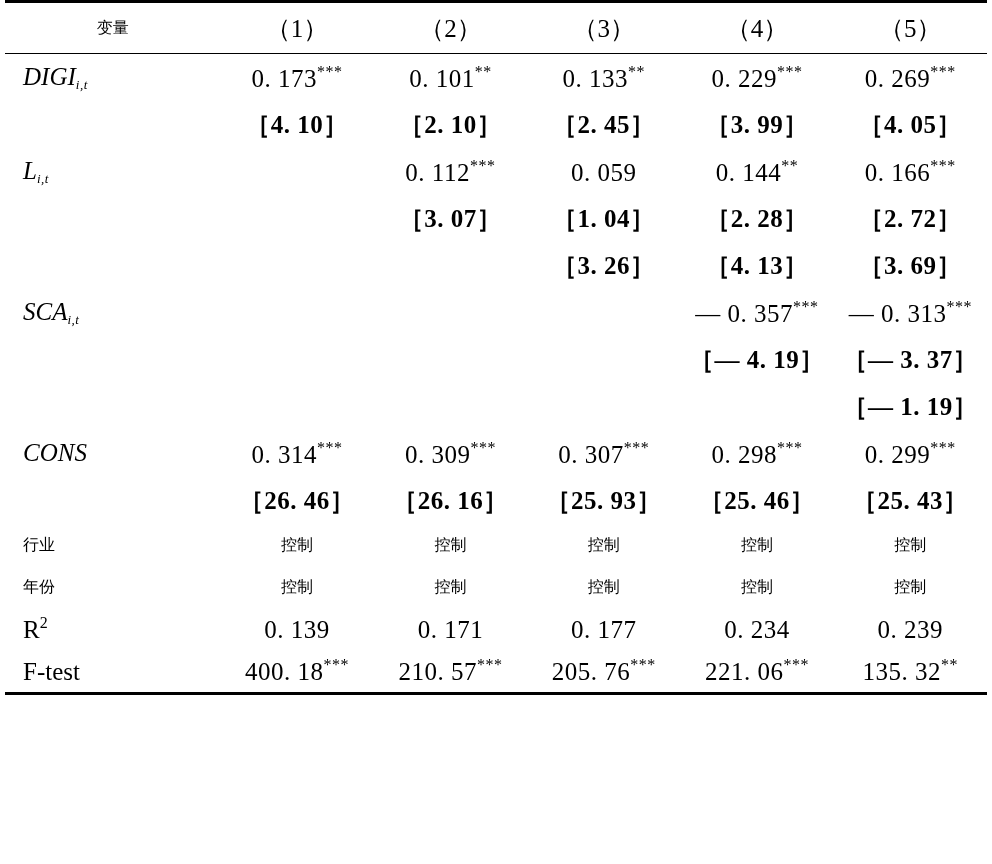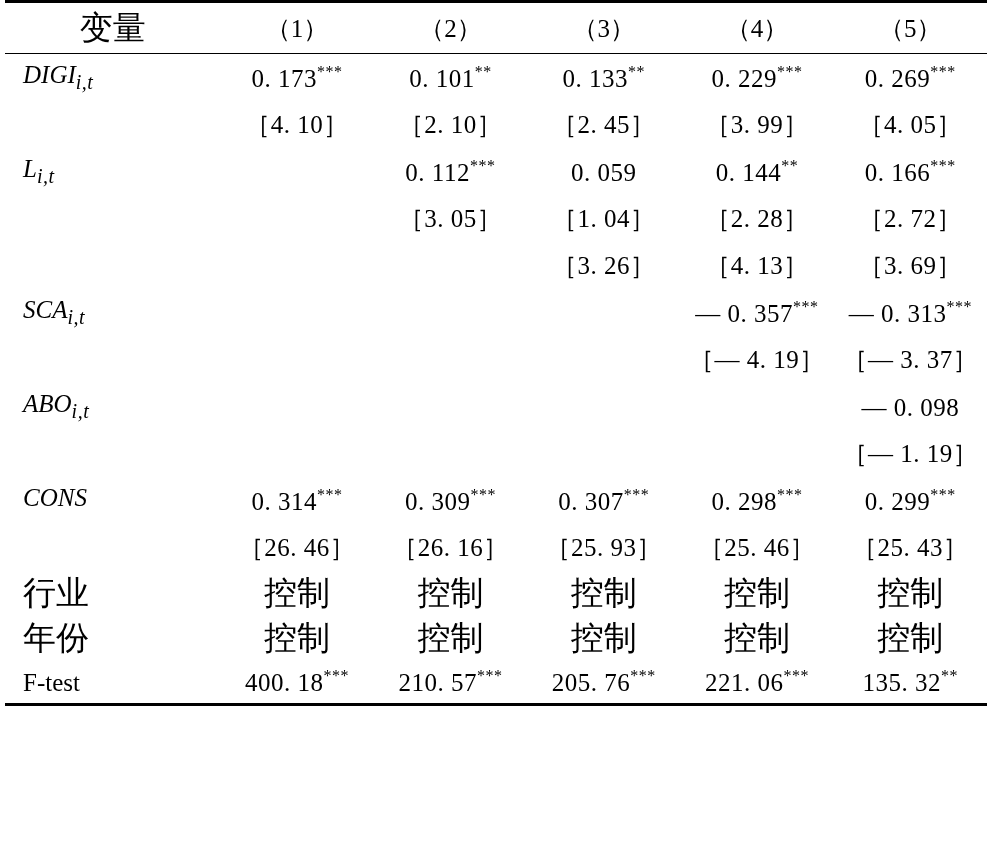--- a/index.html
+++ b/index.html
@@ -48,21 +48,21 @@
     text-align: left;
     padding-left: 18px;
     font-style: italic;
     font-family: "Liberation Serif", serif;
     white-space: nowrap;
   }
   td.varname.upright {
     font-style: normal;
   }
   .sub {
-    font-size: 20px;
+    font-size: 13px;
     vertical-align: -0.28em;
     font-style: italic;
     letter-spacing: 0.5px;
   }
   .sup {
     font-size: 16px;
     vertical-align: 0.62em;
     font-style: normal;
     letter-spacing: 0.5px;
   }
@@ -70,29 +70,29 @@
     font-size: 16px;
     vertical-align: 0.62em;
     letter-spacing: 0.5px;
   }
   .hdr {
     font-size: 25px;
     letter-spacing: 0px;
   }
   .cnfont {
     font-family: "DejaVu Sans", sans-serif;
-    font-size: 33px;
+    font-size: 16px;
   }
   tr.coefrow td { height: 47px; }
   tr.trow td { height: 47px; }
   tr.headrow td { height: 50px; }
   tr.ctlrow td { height: 42px; }
   tr.statrow td { height: 42px; }
   .num { letter-spacing: 0.5px; }
-  .tval { letter-spacing: 0.5px; }
+  .tval { letter-spacing: 0.5px; font-weight: bold; }
 </style>
 </head>
 <body>
 
 <div class="table-wrap">
   <table class="reg">
     <colgroup>
       <col class="varcol">
       <col class="datacol">
       <col class="datacol">
@@ -132,21 +132,21 @@
         <td class="varname"><span>L</span><span class="sub">i,t</span></td>
         <td><span class="num"></span><span class="star"></span></td>
         <td><span class="num">0. 112</span><span class="star">***</span></td>
         <td><span class="num">0. 059</span><span class="star"></span></td>
         <td><span class="num">0. 144</span><span class="star">**</span></td>
         <td><span class="num">0. 166</span><span class="star">***</span></td>
       </tr>
       <tr class="trow">
         <td></td>
         <td class="tval"></td>
-        <td class="tval">［3. 05］</td>
+        <td class="tval">［3. 07］</td>
         <td class="tval">［1. 04］</td>
         <td class="tval">［2. 28］</td>
         <td class="tval">［2. 72］</td>
       </tr>
 
       <tr class="trow">
         <td></td>
         <td class="tval"></td>
         <td class="tval"></td>
         <td class="tval">［3. 26］</td>
@@ -164,28 +164,20 @@
       </tr>
       <tr class="trow">
         <td></td>
         <td class="tval"></td>
         <td class="tval"></td>
         <td class="tval"></td>
         <td class="tval">［— 4. 19］</td>
         <td class="tval">［— 3. 37］</td>
       </tr>
 
-      <tr class="coefrow">
-        <td class="varname"><span>ABO</span><span class="sub">i,t</span></td>
-        <td><span class="num"></span><span class="star"></span></td>
-        <td><span class="num"></span><span class="star"></span></td>
-        <td><span class="num"></span><span class="star"></span></td>
-        <td><span class="num"></span><span class="star"></span></td>
-        <td><span class="num">— 0. 098</span><span class="star"></span></td>
-      </tr>
       <tr class="trow">
         <td></td>
         <td class="tval"></td>
         <td class="tval"></td>
         <td class="tval"></td>
         <td class="tval"></td>
         <td class="tval">［— 1. 19］</td>
       </tr>
 
       <tr class="coefrow">
@@ -216,20 +208,28 @@
 
       <tr class="ctlrow">
         <td class="varname cnfont upright">年份</td>
         <td class="cnfont">控制</td>
         <td class="cnfont">控制</td>
         <td class="cnfont">控制</td>
         <td class="cnfont">控制</td>
         <td class="cnfont">控制</td>
       </tr>
 
+      <tr class="statrow">
+        <td class="varname upright"><span>R</span><span class="sup">2</span></td>
+        <td><span class="num">0. 139</span><span class="star"></span></td>
+        <td><span class="num">0. 171</span><span class="star"></span></td>
+        <td><span class="num">0. 177</span><span class="star"></span></td>
+        <td><span class="num">0. 234</span><span class="star"></span></td>
+        <td><span class="num">0. 239</span><span class="star"></span></td>
+      </tr>
 
       <tr class="statrow rule-bottom">
         <td class="varname upright"><span>F-test</span><span class="sup"></span></td>
         <td><span class="num">400. 18</span><span class="star">***</span></td>
         <td><span class="num">210. 57</span><span class="star">***</span></td>
         <td><span class="num">205. 76</span><span class="star">***</span></td>
         <td><span class="num">221. 06</span><span class="star">***</span></td>
         <td><span class="num">135. 32</span><span class="star">**</span></td>
       </tr>
     </tbody>

